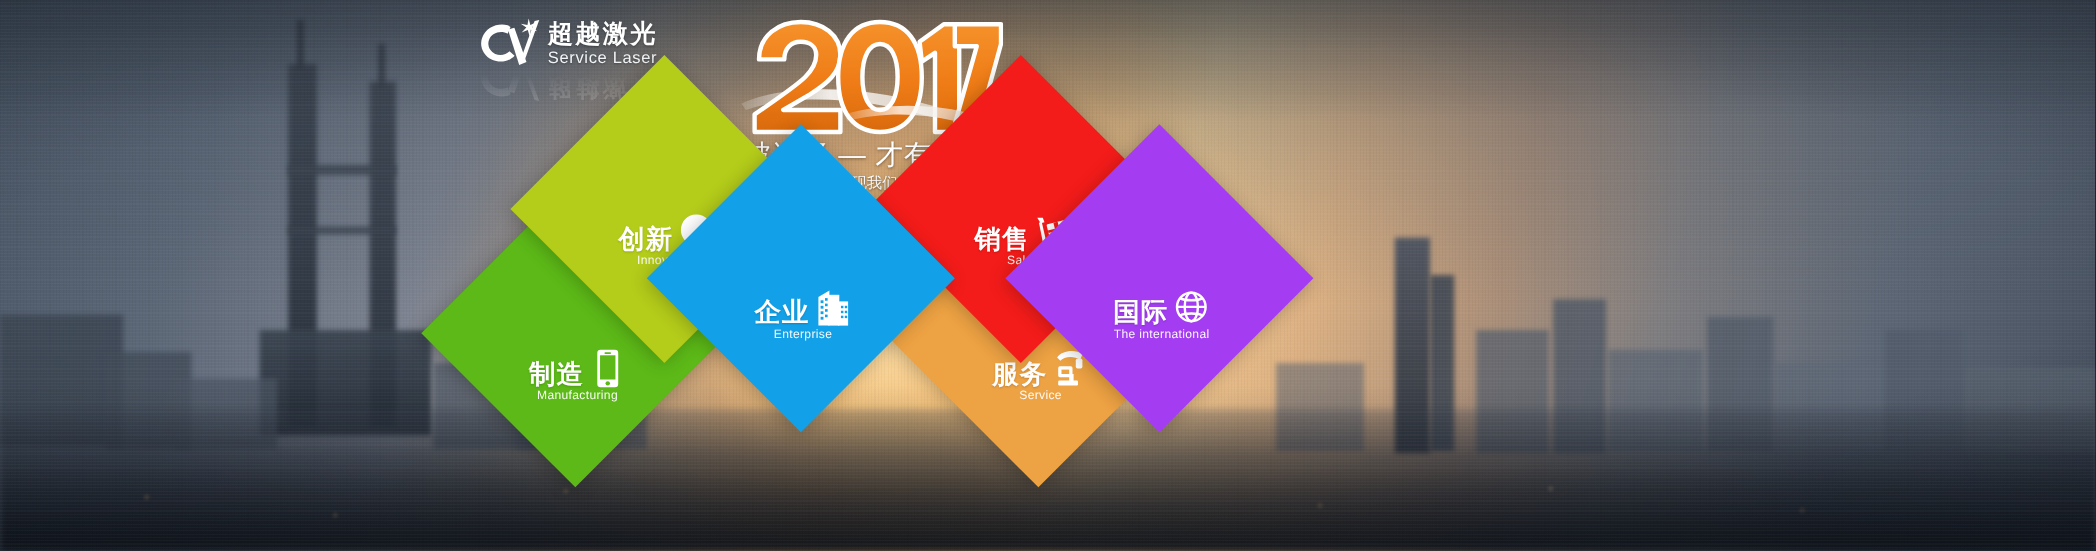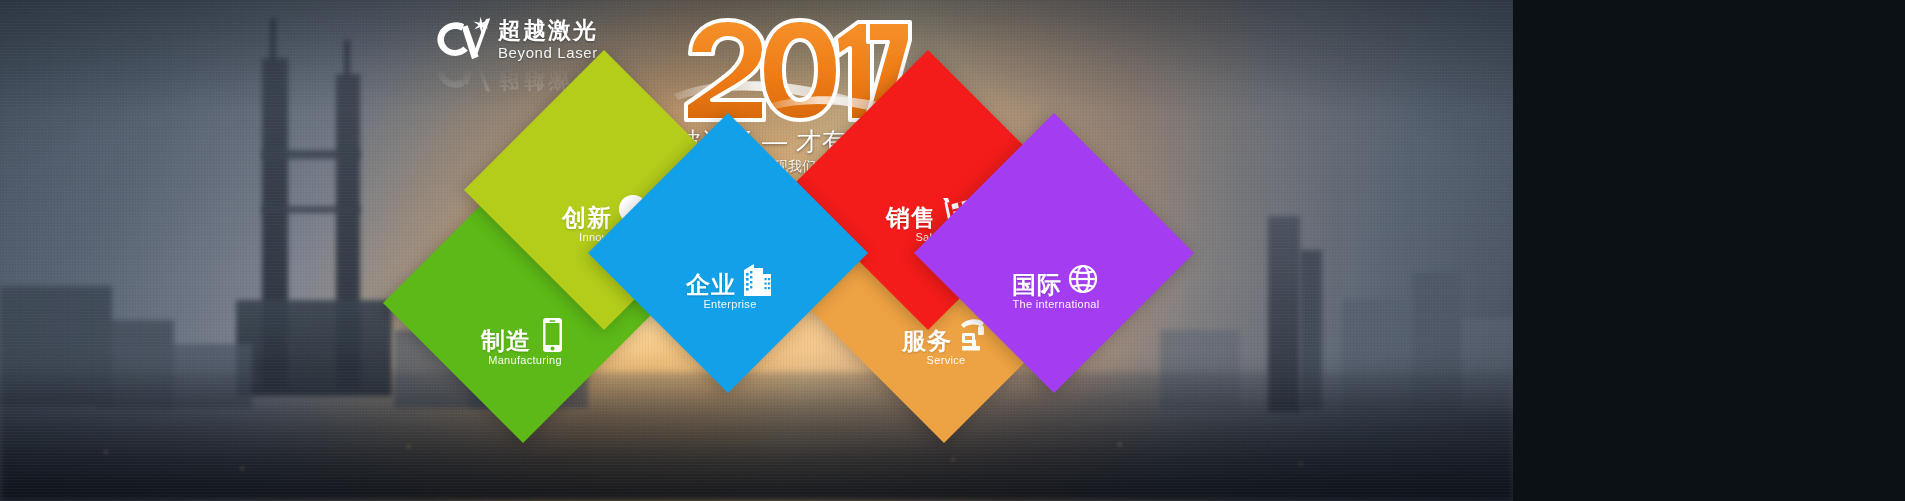--- a/index.html
+++ b/index.html
@@ -1,20 +1,20 @@
 <!DOCTYPE html>
 <html><head>
 <meta charset="utf-8">
 <style>
   html,body{margin:0;padding:0;background:#0c1116;}
   body{font-family:"Liberation Sans","DejaVu Sans",sans-serif;}
 
   #banner{
     position:relative;
-    width:1513px;height:501px;
+    width:1905px;height:501px;
     overflow:hidden;
     background:#2d3742;
   }
 
   
   .bg-layer{position:absolute;inset:0;}
 
   
   .bg-sky{
     background:
@@ -234,21 +234,21 @@
             c7.0 3.2 15.6 1.6 20.4-3.7l-4.6-4.0c-3.2 3.4-8.7 4.4-13.0 2.4c-5.2-2.4-7.6-8.2-5.5-13.2
             c2.1-5.1 8.2-7.9 14.0-6.3c1.0 0.3 1.9 0.7 2.8 1.2l2.6-6.1C28.3 7.8 27.4 7.3 26.5 7.0z"></path>
           <path fill="#ffffff" d="M32.6 9.2 L26.8 10.9 L37.0 43.2 L43.6 40.4 Z"></path>
           <path fill="#ffffff" d="M55.2 2.2 L41.2 40.9 L37.2 41.6 L51.0 3.0 Z"></path>
           <path fill="#ffffff" d="M45.6 0.8 l1.5 6.0 l5.6-2.6 l-4.2 4.7 l5.0 3.6 l-6.0-1.4 l-1.0 6.1
             l-1.7-6.0 l-5.6 2.4 l4.3-4.6 l-5.1-3.5 l6.1 1.3 Z"></path>
         </svg>
       </span>
       <span class="logo-words">
         <div class="logo-cn">超越激光</div>
-        <div class="logo-en">Beyond Laser</div>
+        <div class="logo-en">Service Laser</div>
       </span>
     </div>
     <div class="logo-reflect">
       <div class="logo-row">
         <span class="logo-mark">
           <svg viewBox="0 0 56 46" width="56" height="46" aria-hidden="true">
             <path fill="#ffffff" d="M26.5 7.0c-9.6-2.4-19.4 2.2-22.9 10.6C0.2 25.6 4.2 34.6 12.4 38.3
               c7.0 3.2 15.6 1.6 20.4-3.7l-4.6-4.0c-3.2 3.4-8.7 4.4-13.0 2.4c-5.2-2.4-7.6-8.2-5.5-13.2
               c2.1-5.1 8.2-7.9 14.0-6.3c1.0 0.3 1.9 0.7 2.8 1.2l2.6-6.1C28.3 7.8 27.4 7.3 26.5 7.0z"></path>
             <path fill="#ffffff" d="M32.6 9.2 L26.8 10.9 L37.0 43.2 L43.6 40.4 Z"></path>

